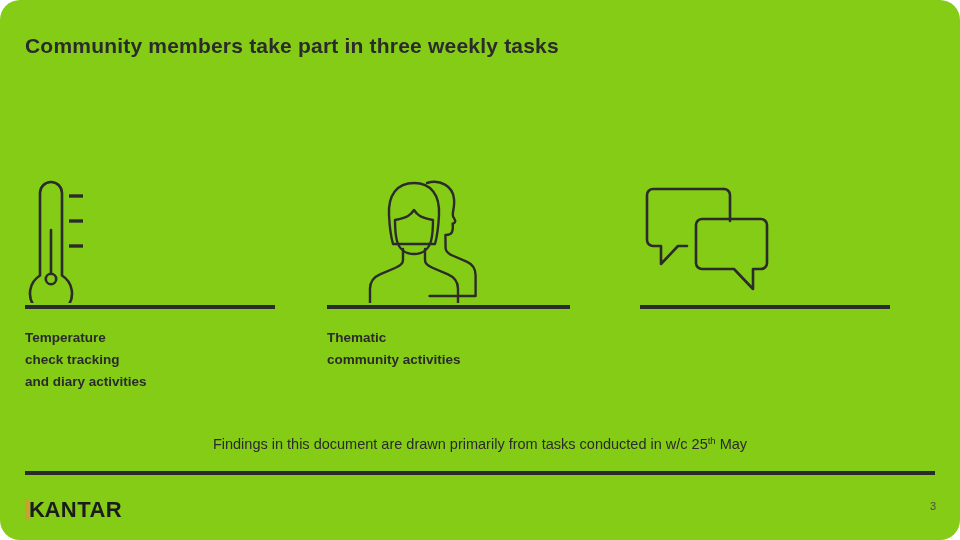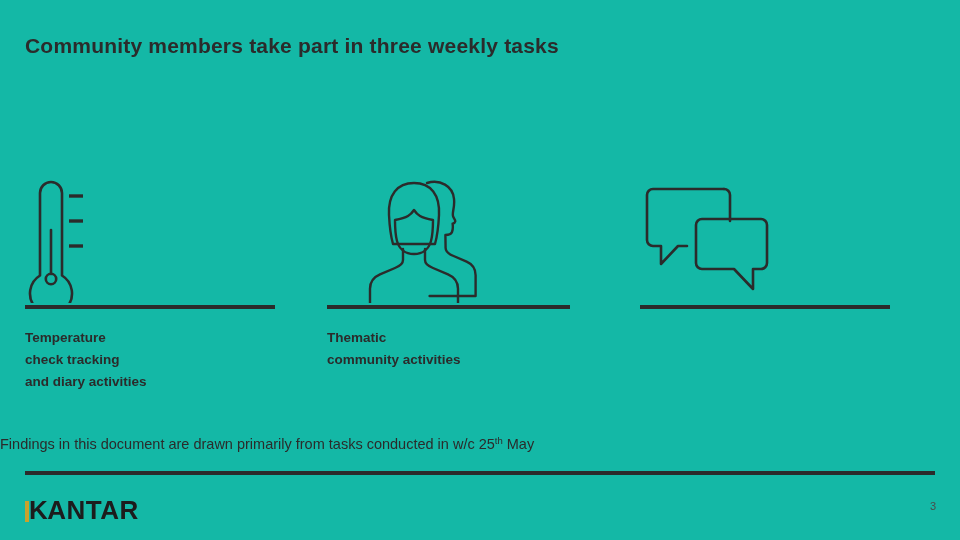--- a/index.html
+++ b/index.html
@@ -13,21 +13,22 @@
     position: relative;
     overflow: hidden;
     font-family: "Liberation Sans", sans-serif;
     color: #2b2b2b;
     -webkit-font-smoothing: antialiased;
   }
 
   .slide {
     position: absolute;
     inset: 0;
-    background: #14b8a6;
+    background: #84cc16;
+    border-radius: 20px;
   }
 
   
   .slide-title {
     position: absolute;
     left: 25px;
     top: 34px;
     font-size: 21px;
     font-weight: bold;
     letter-spacing: 0.2px;
@@ -78,20 +79,21 @@
     color: #2b2b2b;
     white-space: pre-line;
   }
 
   
   .footnote {
     position: absolute;
     left: 0;
     top: 435px;
     width: 960px;
+    text-align: center;
     font-size: 14.5px;
     color: #2b2b2b;
   }
   .footnote .sup {
     font-size: 9.5px;
     vertical-align: 5px;
   }
 
   
   .footer-rule {
@@ -99,21 +101,21 @@
     left: 25px;
     top: 471px;
     width: 910px;
     height: 4px;
     background: #2b2b2b;
   }
   .logo {
     position: absolute;
     left: 25px;
     top: 497px;
-    font-size: 26px;
+    font-size: 22px;
     font-weight: bold;
     letter-spacing: 0.5px;
     line-height: 26px;
     color: #1c1c1c;
   }
   .logo .k-stem {
     display: inline-block;
     width: 4px;
     height: 21px;
     background: #c8a22c;

